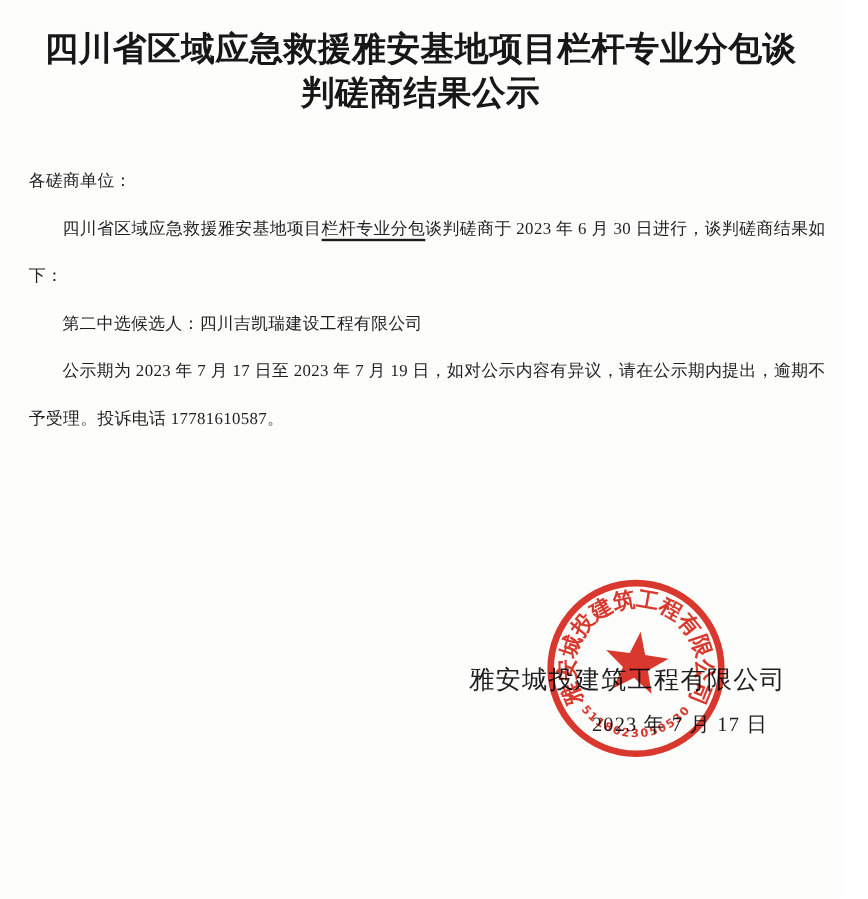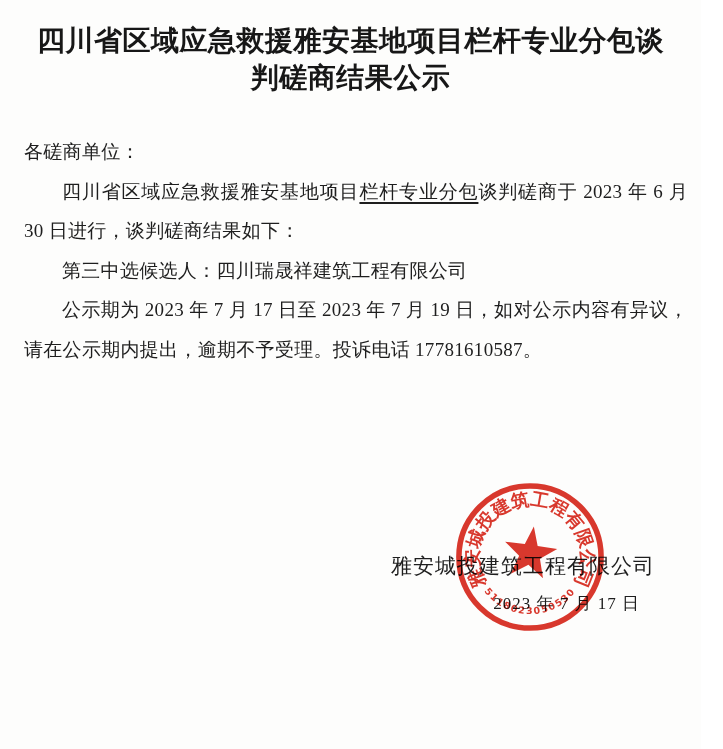--- a/index.html
+++ b/index.html
@@ -25,21 +25,21 @@
     line-height: 37px;
     letter-spacing: 0.5px;
     color: #171717;
   }
 
   .doc-body {
     position: absolute;
     left: 24px;
     right: 13px;
     top: 132px;
-    font-size: 19px;
+    font-size: 14px;
     line-height: 39.5px;
     text-align: justify;
     letter-spacing: 0.3px;
   }
 
   .para { margin: 0; }
   .para.indent { text-indent: 2em; }
 
   .underline {
     text-decoration: underline;
@@ -89,21 +89,21 @@
 </head>
 <body>
 
 <div class="page" style="color: rgb(30, 30, 30); background: rgb(253, 253, 252);">
 
   <h1 class="doc-title">四川省区域应急救援雅安基地项目栏杆专业分包谈判磋商结果公示</h1>
 
   <div class="doc-body" id="doc-body">
       <p class="para"><span class="">各磋商单位：</span></p>
       <p class="para indent"><span class="">四川省区域应急救援雅安基地项目</span><span class="underline">栏杆专业分包</span><span class="">谈判磋商于 2023 年 6 月 30 日进行，谈判磋商结果如下：</span></p>
-      <p class="para indent"><span class="">第三中选候选人：四川瑞晟祥建筑工程有限公司</span></p>
+      <p class="para indent"><span class="">第二中选候选人：四川吉凯瑞建设工程有限公司</span></p>
       <p class="para indent"><span class="">公示期为 2023 年 7 月 17 日至 2023 年 7 月 19 日，如对公示内容有异议，请在公示期内提出，逾期不予受理。投诉电话 17781610587。</span></p>
     </div>
 
   <div class="signature">雅安城投建筑工程有限公司</div>
 
   <div class="sign-date">2023 年 7 月 17 日</div>
 
   <svg class="stamp" viewBox="0 0 200 200" aria-hidden="true">
     <defs>
       <path id="arc-top" d="M 43.7 132.5 A 65 65 0 1 1 156.3 132.5" fill="none"></path>

